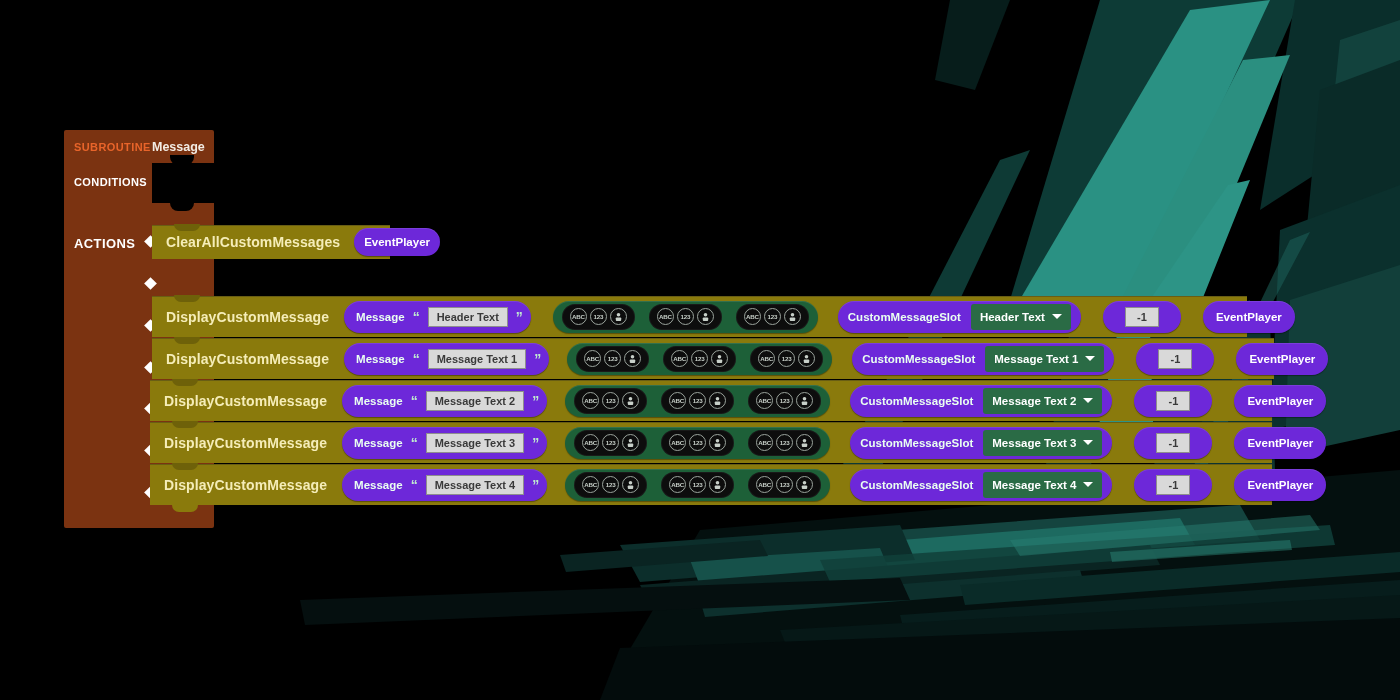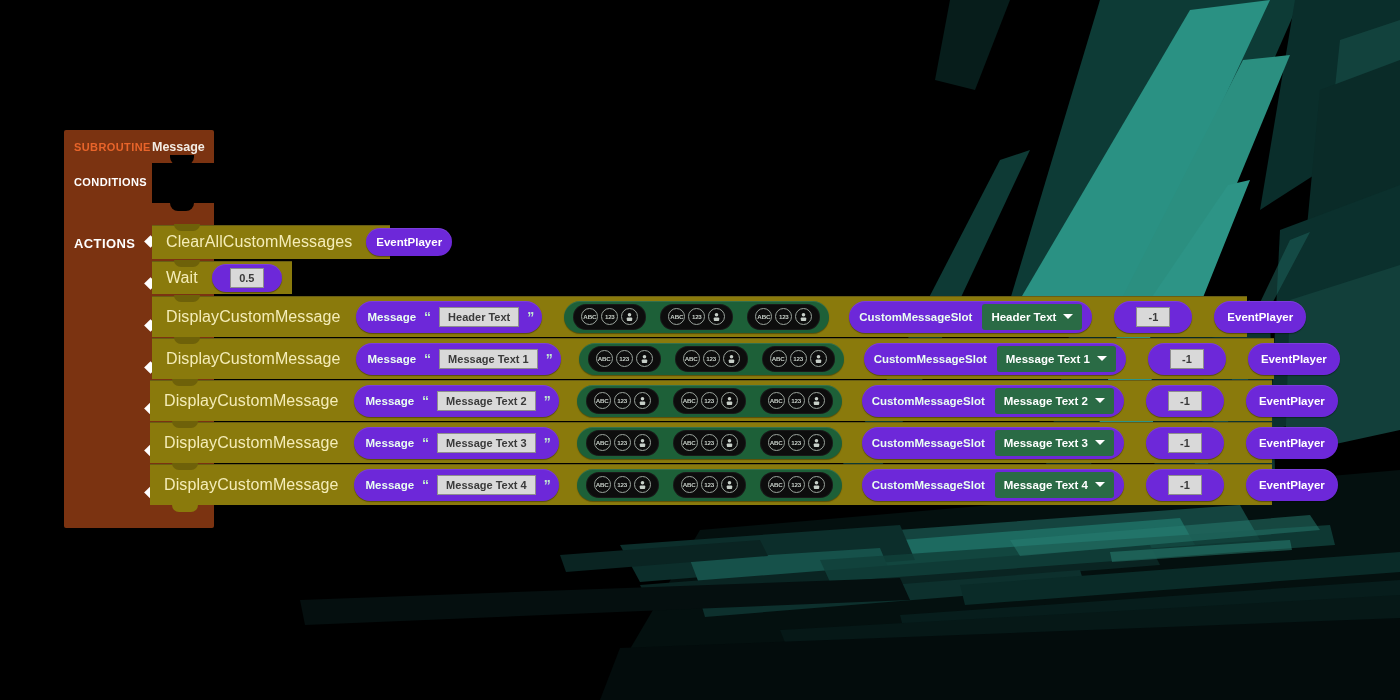--- a/index.html
+++ b/index.html
@@ -81,21 +81,21 @@
     width:26px; height:7px;
     background:#6e6109;
     border-radius:0 0 7px 7px;
   }
   .action .seam {
     position:absolute; left:0; right:0; top:0; height:1px;
     background:rgba(0,0,0,.28);
   }
 
   .act-name {
-    color:#f5edb8; font-size:16px; font-weight:normal;
+    color:#f5edb8; font-size:14px; font-weight:bold;
     white-space:nowrap; letter-spacing:.1px;
   }
 
   
   .pill {
     background:#6d28d9;
     border-radius:18px;
     height:30px;
     display:flex; align-items:center;
     padding:0 10px;
@@ -232,28 +232,20 @@
     <div class="action" style="left:152px; top:225px; width:238px; height:34px;">
       <span class="seam"></span>
       <span class="tab"></span>
       <span class="act-name">ClearAllCustomMessages</span>
       <span class="pill" style="margin-left:14px; height:28px;">
         <span>EventPlayer</span>
       </span>
     </div>
 
     <div class="diamond" style="left:146px; top:279px;"></div>
-    <div class="action" style="left:152px; top:261px; width:140px; height:33px;">
-      <span class="seam"></span>
-      <span class="tab"></span>
-      <span class="act-name">Wait</span>
-      <span class="pill" style="margin-left:14px; height:28px; padding:0 18px;">
-        <span class="numbox">0.5</span>
-      </span>
-    </div>
 
     <div class="diamond" style="left:146px; top:321px;"></div>
     <div class="action" style="left:152px; top:296px; width:1095px; height:41px;">
       <span class="seam"></span>
       <span class="tab"></span>
       <span class="act-name">DisplayCustomMessage</span>
 
       <span class="pill msg" style="margin-left:15px;">
         <span class="pill-label">Message</span>
         <span class="quote">“</span>

